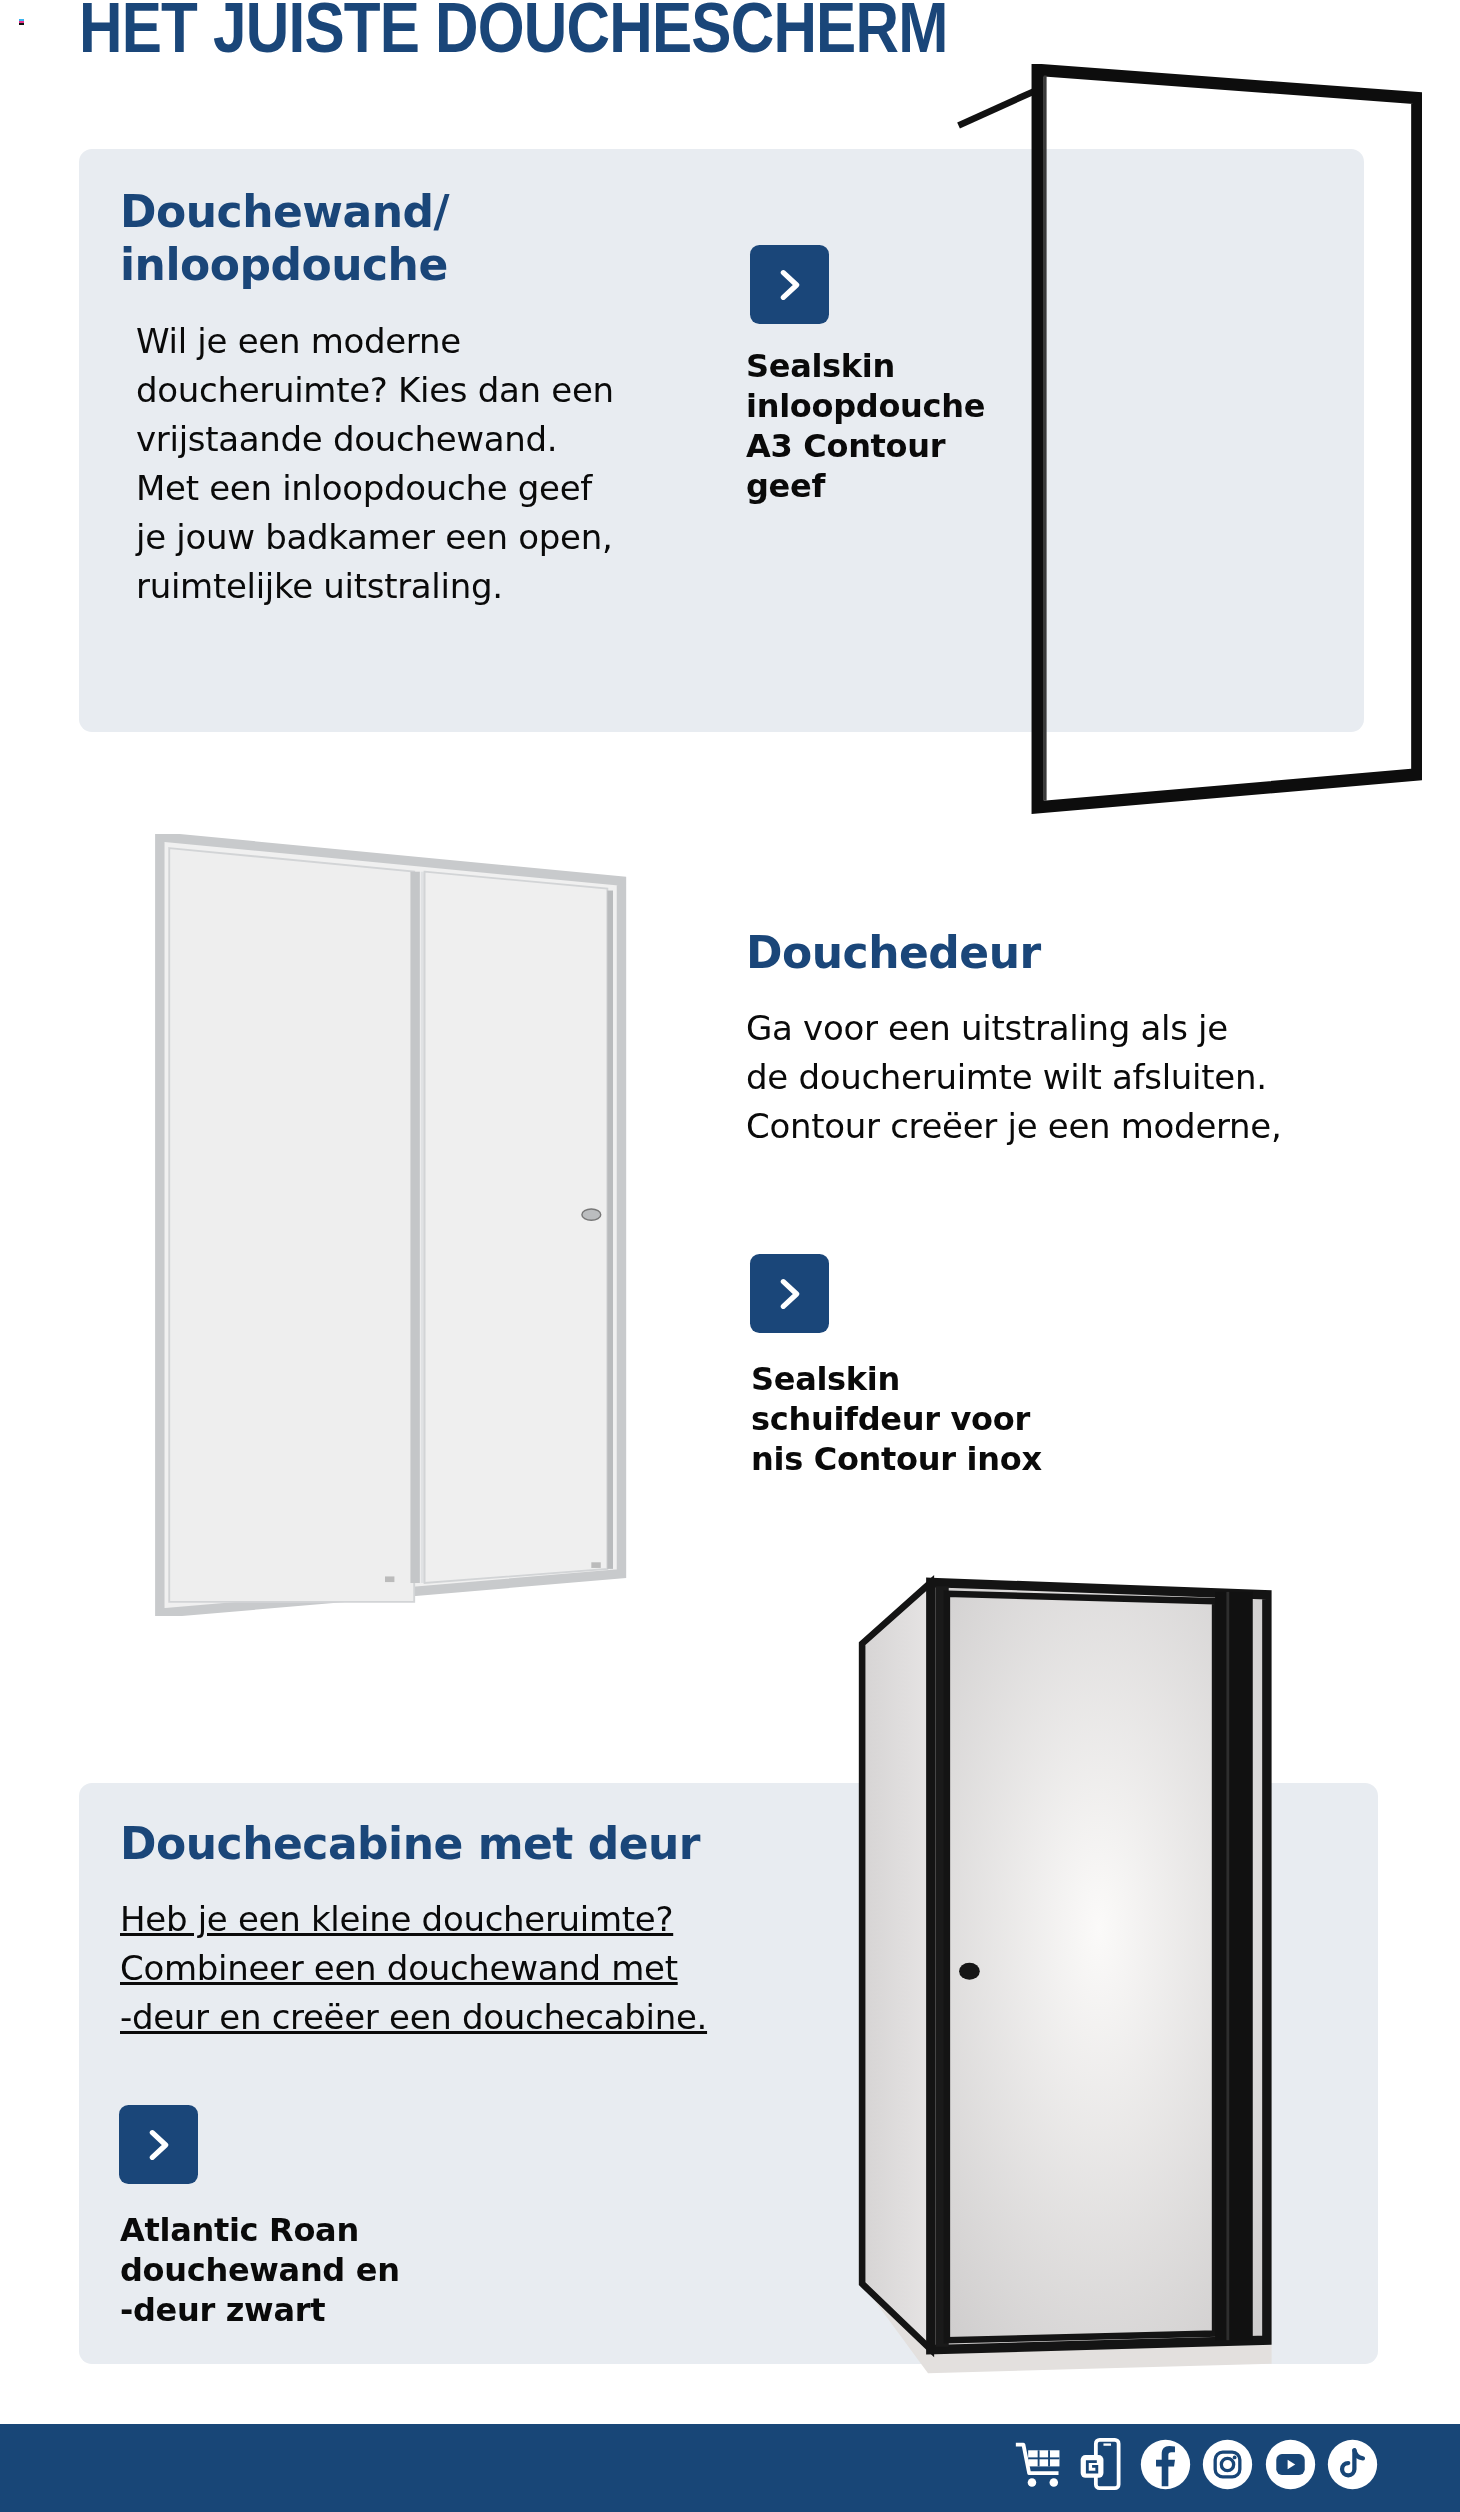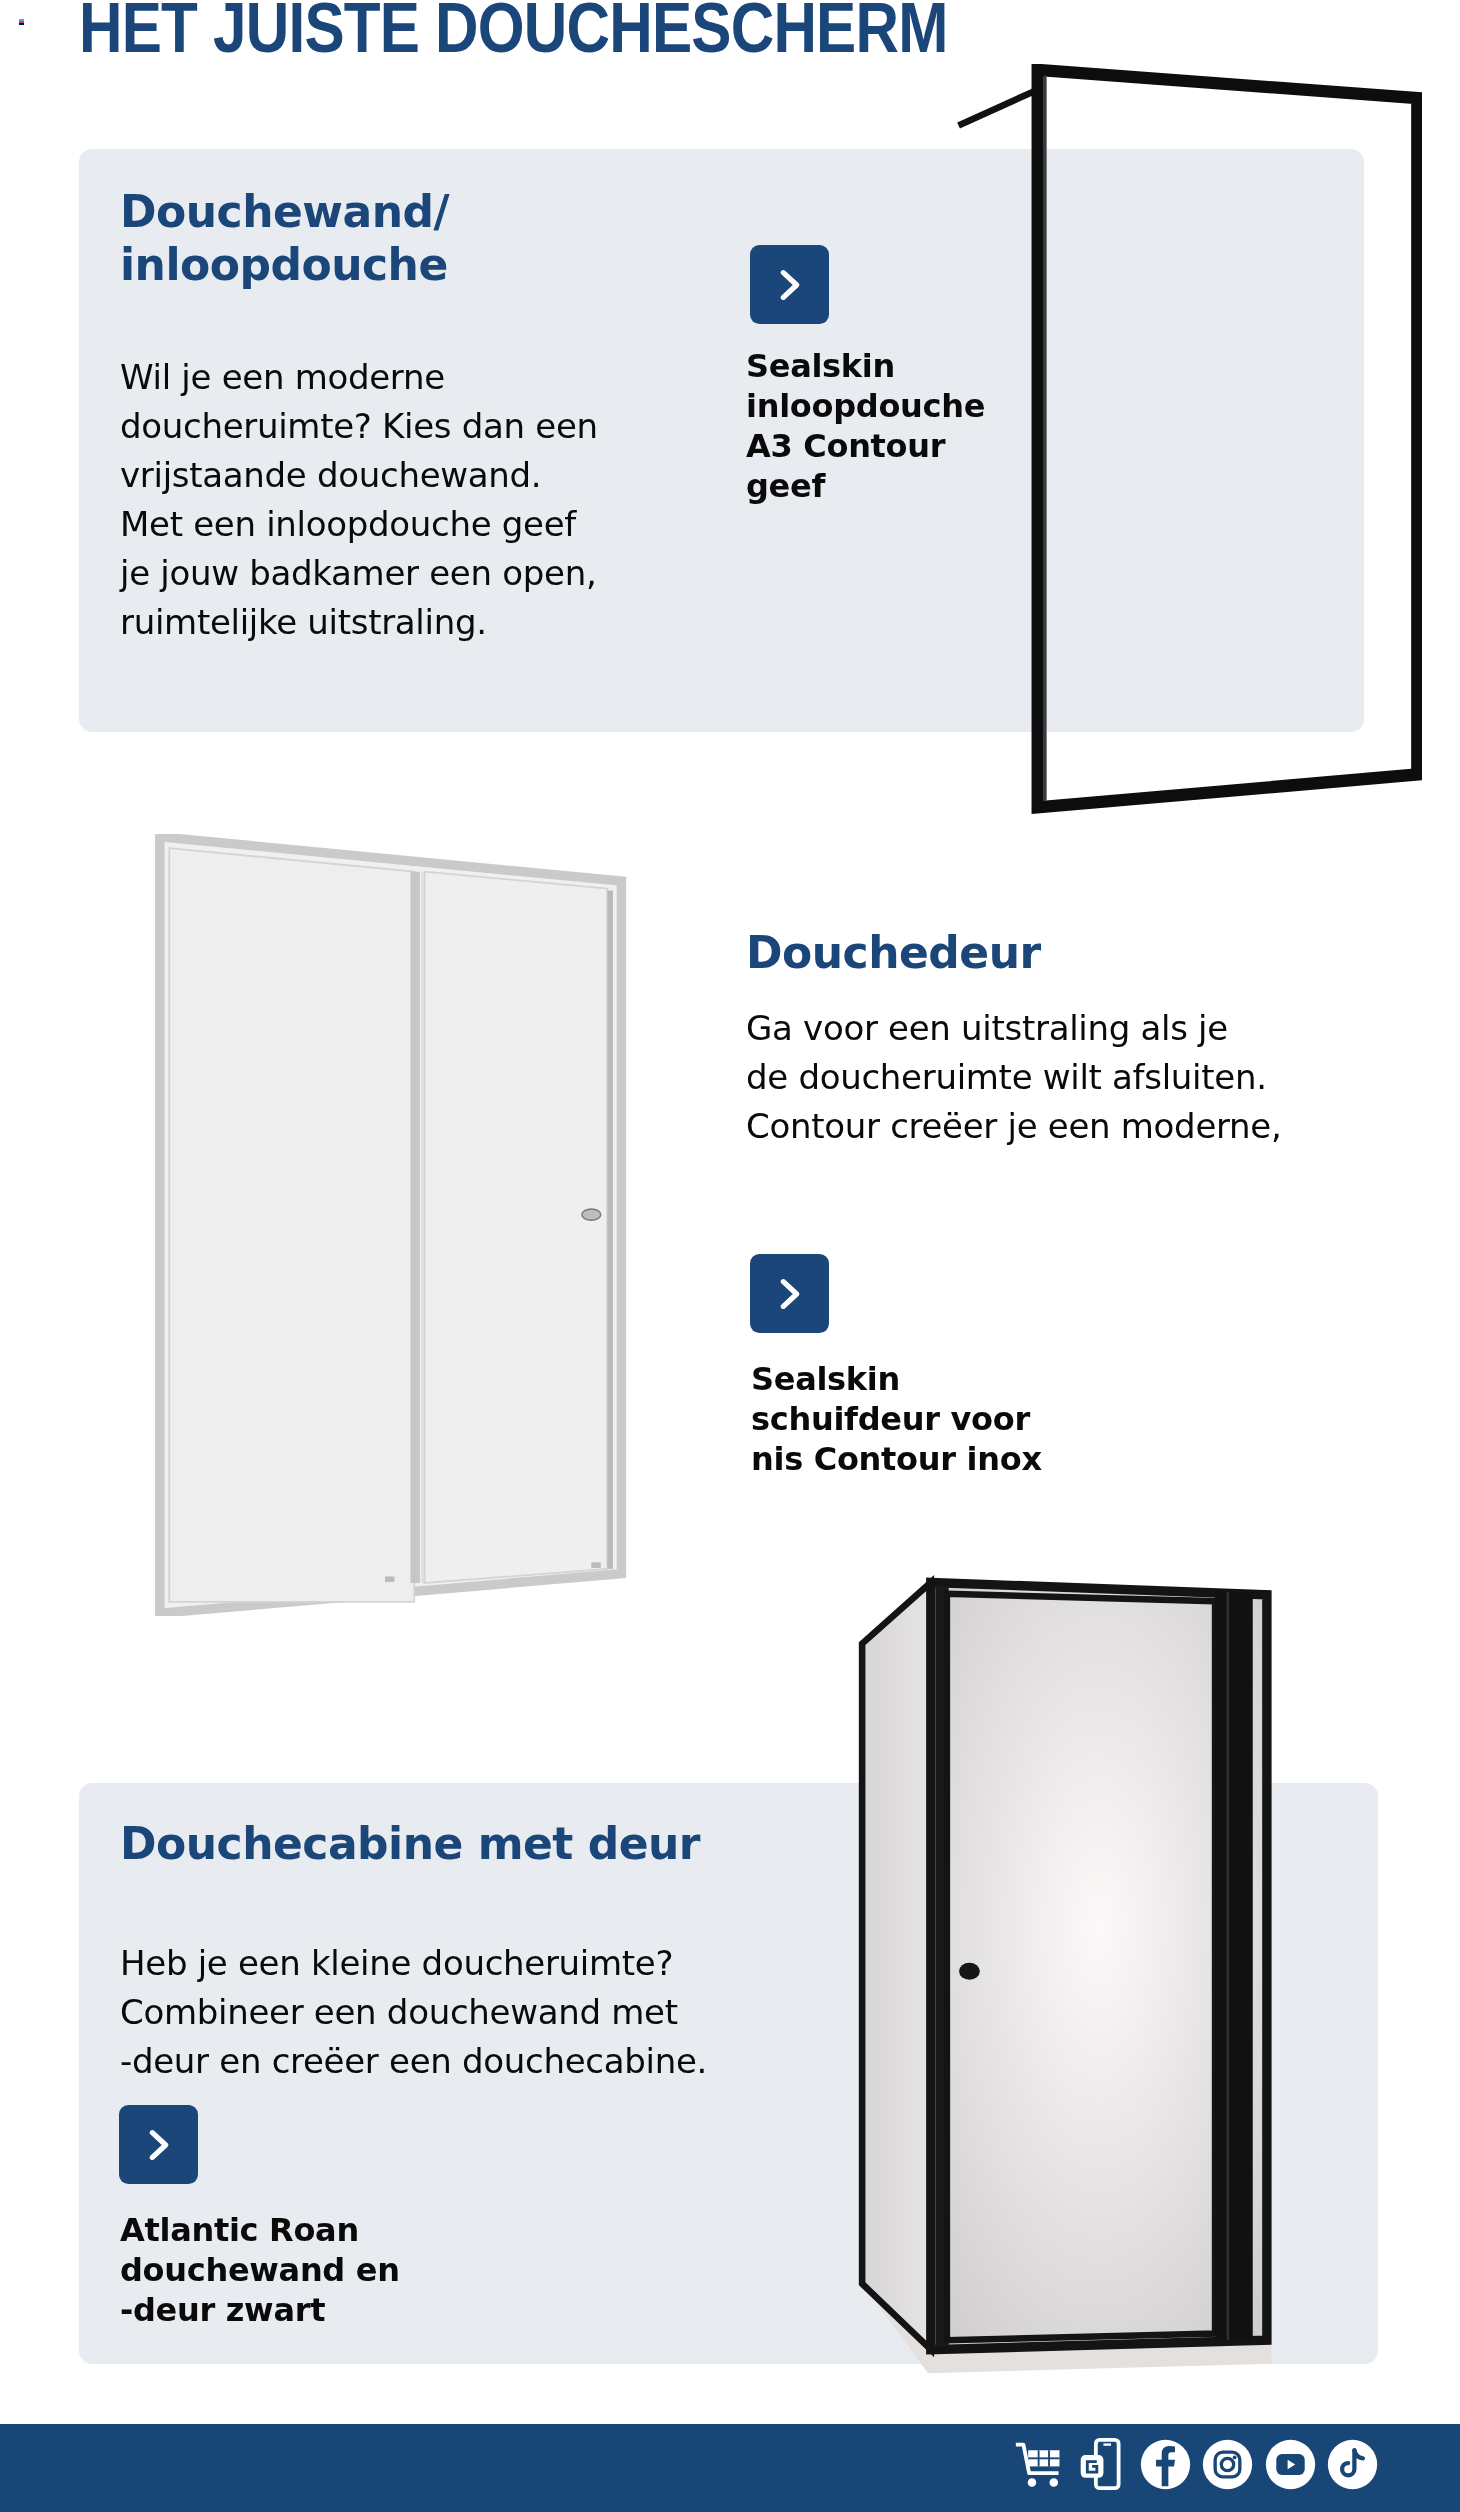--- a/index.html
+++ b/index.html
@@ -72,21 +72,21 @@
   <path d="M1018 133 L1102 95" stroke="#111" stroke-width="7" fill="none"></path>
   <polygon points="1102,74 1505,104 1505,822 1102,857" fill="none" stroke="#0d0d0d" stroke-width="13"></polygon>
   <line x1="1110" y1="80" x2="1110" y2="850" stroke="#3a3a3a" stroke-width="3"></line>
 </svg>
 
 <div class="heading" style="left:120px; top:185px;">
   <span style="display:block">Douchewand/</span>
   <span style="display:block">inloopdouche</span>
 </div>
 
-<div class="body-text" style="left:120px; top:317px;margin-top:36px;">
+<div class="body-text" style="left:136px; top:317px;">
   <span class="line">Wil je een moderne</span>
   <span class="line">doucheruimte? Kies dan een</span>
   <span class="line">vrijstaande douchewand.</span>
   <span class="line">Met een inloopdouche geef</span>
   <span class="line">je jouw badkamer een open,</span>
   <span class="line">ruimtelijke uitstraling.</span>
 </div>
 
 <div class="arrow-btn" style="left:750px; top:245px;">
   <svg viewBox="0 0 40 40">
@@ -156,21 +156,21 @@
   <polygon points="1005,1692 1290,1700 1290,2478 1005,2485" fill="none" stroke="#141414" stroke-width="7"></polygon>
   <rect x="1290" y="1690" width="40" height="795" fill="#111"></rect>
   <rect x="1302" y="1690" width="3" height="795" fill="#2e2e2e"></rect>
   <ellipse cx="1029" cy="2093" rx="11" ry="9" fill="#161616"></ellipse>
 </svg>
 
 <div class="heading" style="left:120px; top:1817px;">
   <span style="display:block">Douchecabine met deur</span>
 </div>
 
-<div class="body-text" style="left:120px; top:1939px;">
+<div class="body-text" style="left:120px; top:1895px;text-decoration:underline;">
   <span class="line">Heb je een kleine doucheruimte?</span>
   <span class="line">Combineer een douchewand met</span>
   <span class="line">-deur en creëer een douchecabine.</span>
 </div>
 
 <div class="arrow-btn" style="left:119px; top:2105px;">
   <svg viewBox="0 0 40 40">
     <path d="M13 7 L27 20 L13 33" stroke="#ffffff" stroke-width="5.5" stroke-linecap="round" stroke-linejoin="round" fill="none"></path>
   </svg>
 </div>

